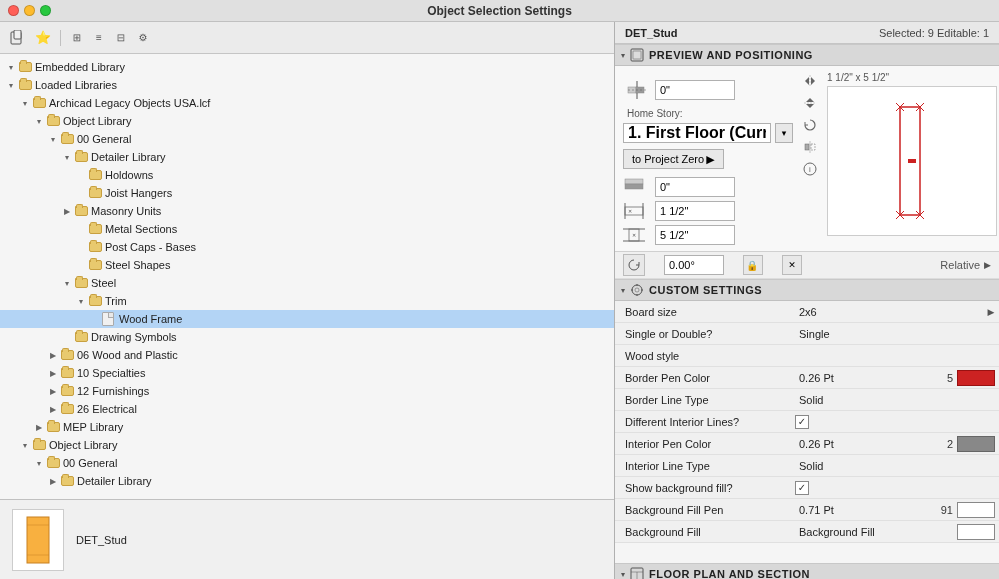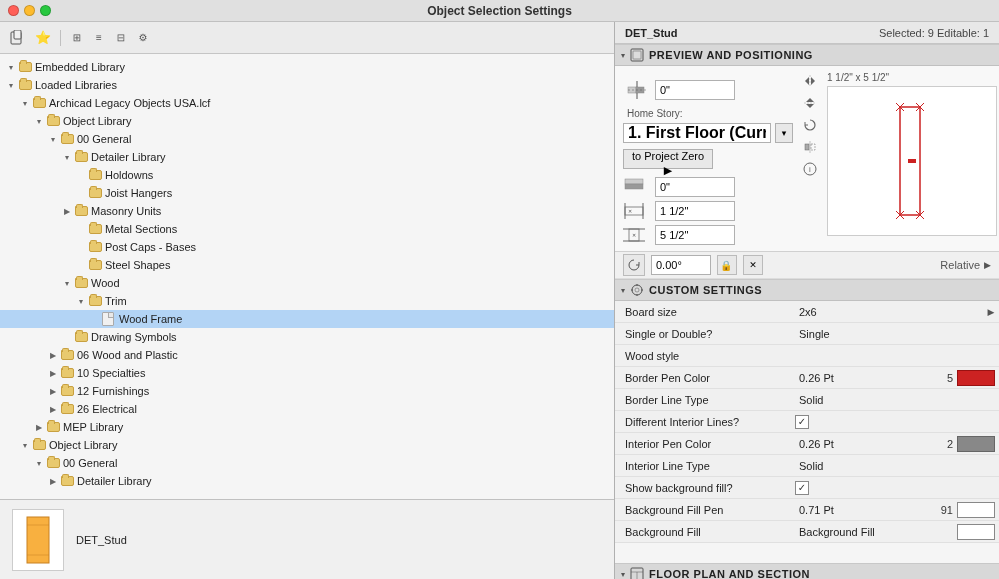--- a/index.html
+++ b/index.html
@@ -303,21 +303,20 @@
     .to-project-btn {
       height: 20px;
       background: #e8e8e8;
       border: 1px solid #b0b0b0;
       font-size: 11px;
       padding: 0 8px;
       cursor: pointer;
       display: flex;
       align-items: center;
       gap: 2px;
-      flex-direction: column;
     }
     .side-icons {
       display: flex;
       flex-direction: column;
       gap: 4px;
       align-items: center;
     }
     .side-icon-btn {
       width: 18px;
       height: 18px;
@@ -566,21 +565,21 @@
           </span>
         <span class="tree-label">Steel Shapes</span>
       </div>
 
       <div class="tree-item">
         <span class="tree-indent" style="width:60px"></span>
         <span class="tree-arrow">▾</span>
         <span class="tree-folder-icon">
             <div class="folder-shape"></div>
           </span>
-        <span class="tree-label">Wood</span>
+        <span class="tree-label">Steel</span>
       </div>
 
       <div class="tree-item">
         <span class="tree-indent" style="width:74px"></span>
         <span class="tree-arrow">▾</span>
         <span class="tree-folder-icon">
             <div class="folder-shape"></div>
           </span>
         <span class="tree-label">Trim</span>
       </div>
@@ -827,21 +826,21 @@
                 <line x1="96" y1="124" x2="88" y2="132" stroke="#cc2222" stroke-width="1"></line>
 
                 <rect x="80" y="72" width="8" height="4" fill="#cc2222"></rect>
               </svg>
             </div>
           </div>
         </div>
       </div>
 
       <div class="relative-row">
-        <div style="display:flex; align-items:center; gap:6px;">
+        <div style="display:flex; align-items:center; gap:19px;">
           <div style="width:22px; height:22px; background:#e8e8e8; border:1px solid #bbb; display:flex; align-items:center; justify-content:center; cursor:pointer;">
             <svg width="14" height="14" viewBox="0 0 14 14" fill="none">
               <path d="M7 2 A5 5 0 1 0 12 7" stroke="#555" stroke-width="1" fill="none"></path>
               <path d="M12 4 L12 7 L9 7" stroke="#555" stroke-width="1" fill="none"></path>
             </svg>
           </div>
           <input class="text-input" type="text" value="0.00°" style="width: 60px; height: 20px;">
           <div style="width:20px; height:20px; background:#e8e8e8; border:1px solid #bbb; display:flex; align-items:center; justify-content:center; cursor:pointer; font-size:10px;">🔒</div>
           <div style="width:20px; height:20px; background:#e8e8e8; border:1px solid #bbb; display:flex; align-items:center; justify-content:center; cursor:pointer; font-size:9px;">✕</div>
         </div>

